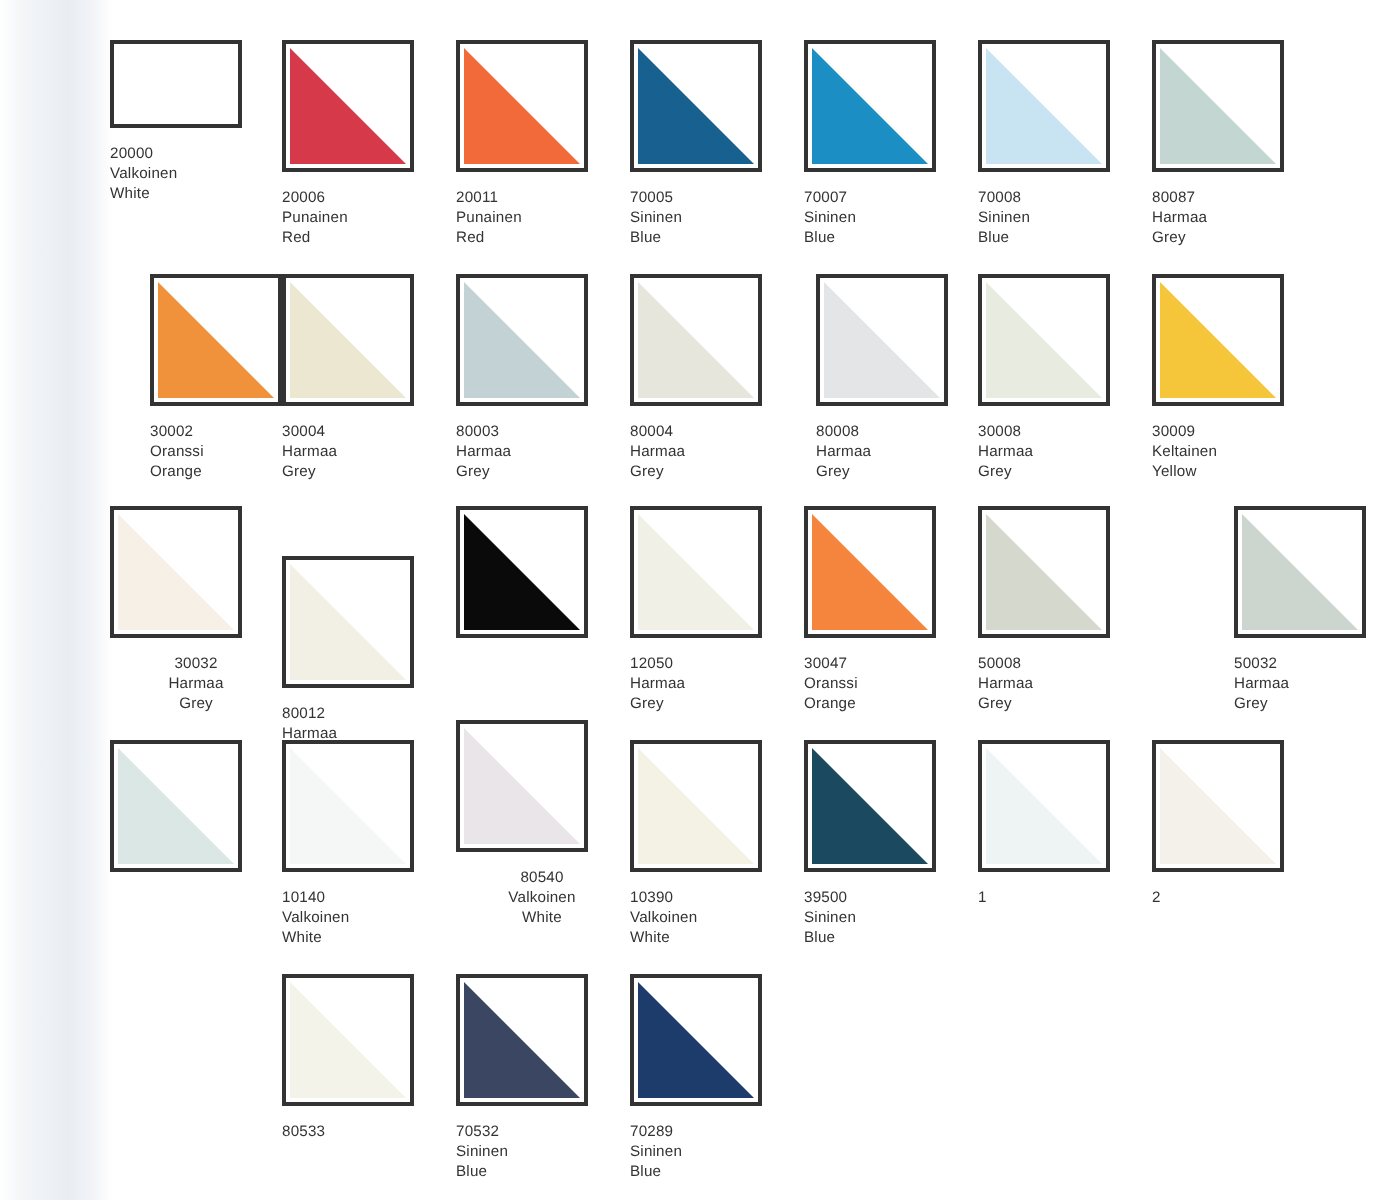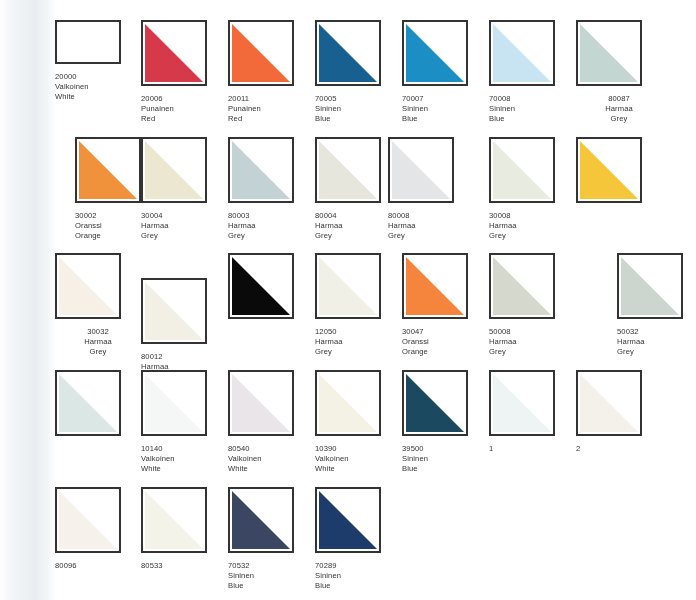--- a/index.html
+++ b/index.html
@@ -115,21 +115,21 @@
         <div class="tri" style="background: rgb(27, 143, 196); clip-path: polygon(0px 0px, 0px 100%, 100% 100%);"></div>
       </div>
       <div class="caption"><span class="cap-line">70007</span><span class="cap-line">Sininen</span><span class="cap-line">Blue</span></div>
     </div>
     <div class="swatch-cell" style="left: 489px; top: 20px;">
       <div class="chip">
         <div class="tri" style="background: rgb(200, 228, 242); clip-path: polygon(0px 0px, 0px 100%, 100% 100%);"></div>
       </div>
       <div class="caption"><span class="cap-line">70008</span><span class="cap-line">Sininen</span><span class="cap-line">Blue</span></div>
     </div>
-    <div class="swatch-cell" style="left: 576px; top: 20px; text-align: center;">
+    <div class="swatch-cell" style="left: 576px; top: 20px;">
       <div class="chip">
         <div class="tri" style="background: rgb(195, 214, 210); clip-path: polygon(0px 0px, 0px 100%, 100% 100%);"></div>
       </div>
       <div class="caption"><span class="cap-line">80087</span><span class="cap-line">Harmaa</span><span class="cap-line">Grey</span></div>
     </div>
     <div class="swatch-cell" style="left: 55px; top: 137px; margin-left: 20px;">
       <div class="chip">
         <div class="tri" style="background: rgb(240, 145, 59); clip-path: polygon(0px 0px, 0px 100%, 100% 100%);"></div>
       </div>
       <div class="caption"><span class="cap-line">30002</span><span class="cap-line">Oranssi</span><span class="cap-line">Orange</span></div>
@@ -145,36 +145,37 @@
         <div class="tri" style="background: rgb(195, 210, 213); clip-path: polygon(0px 0px, 0px 100%, 100% 100%);"></div>
       </div>
       <div class="caption"><span class="cap-line">80003</span><span class="cap-line">Harmaa</span><span class="cap-line">Grey</span></div>
     </div>
     <div class="swatch-cell" style="left: 315px; top: 137px;">
       <div class="chip">
         <div class="tri" style="background: rgb(230, 230, 220); clip-path: polygon(0px 0px, 0px 100%, 100% 100%);"></div>
       </div>
       <div class="caption"><span class="cap-line">80004</span><span class="cap-line">Harmaa</span><span class="cap-line">Grey</span></div>
     </div>
-    <div class="swatch-cell" style="left: 388px; top: 137px;">
+    <div class="swatch-cell" style="left: 408px; top: 137px;">
       <div class="chip">
         <div class="tri" style="background: rgb(228, 229, 230); clip-path: polygon(0px 0px, 0px 100%, 100% 100%);"></div>
       </div>
       <div class="caption"><span class="cap-line">80008</span><span class="cap-line">Harmaa</span><span class="cap-line">Grey</span></div>
     </div>
     <div class="swatch-cell" style="left: 489px; top: 137px;">
       <div class="chip">
         <div class="tri" style="background: rgb(232, 236, 224); clip-path: polygon(0px 0px, 0px 100%, 100% 100%);"></div>
       </div>
       <div class="caption"><span class="cap-line">30008</span><span class="cap-line">Harmaa</span><span class="cap-line">Grey</span></div>
     </div>
     <div class="swatch-cell" style="left: 576px; top: 137px;">
       <div class="chip">
         <div class="tri" style="background: rgb(245, 198, 58); clip-path: polygon(0px 0px, 0px 100%, 100% 100%);"></div>
       </div>
+      <div class="caption"><span class="cap-line">30009</span><span class="cap-line">Keltainen</span><span class="cap-line">Yellow</span></div>
     </div>
     <div class="swatch-cell" style="left: 55px; top: 253px; text-align: center;">
       <div class="chip">
         <div class="tri" style="background: rgb(246, 240, 230); clip-path: polygon(0px 0px, 0px 100%, 100% 100%);"></div>
       </div>
       <div class="caption"><span class="cap-line">30032</span><span class="cap-line">Harmaa</span><span class="cap-line">Grey</span></div>
     </div>
     <div class="swatch-cell" style="left: 141px; top: 253px; margin-top: 25px;">
       <div class="chip">
         <div class="tri" style="background: rgb(242, 240, 228); clip-path: polygon(0px 0px, 0px 100%, 100% 100%);"></div>
@@ -214,21 +215,21 @@
       <div class="chip">
         <div class="tri" style="background: rgb(219, 231, 228); clip-path: polygon(0px 0px, 0px 100%, 100% 100%);"></div>
       </div>
     </div>
     <div class="swatch-cell" style="left: 141px; top: 370px;">
       <div class="chip">
         <div class="tri" style="background: rgb(244, 247, 246); clip-path: polygon(0px 0px, 0px 100%, 100% 100%);"></div>
       </div>
       <div class="caption"><span class="cap-line">10140</span><span class="cap-line">Valkoinen</span><span class="cap-line">White</span></div>
     </div>
-    <div class="swatch-cell" style="left: 228px; top: 370px;">
+    <div class="swatch-cell" style="left: 228px; top: 360px; text-align: center;">
       <div class="chip">
         <div class="tri" style="background: rgb(234, 229, 232); clip-path: polygon(0px 0px, 0px 100%, 100% 100%);"></div>
       </div>
       <div class="caption"><span class="cap-line">80540</span><span class="cap-line">Valkoinen</span><span class="cap-line">White</span></div>
     </div>
     <div class="swatch-cell" style="left: 315px; top: 370px;">
       <div class="chip">
         <div class="tri" style="background: rgb(244, 242, 228); clip-path: polygon(0px 0px, 0px 100%, 100% 100%);"></div>
       </div>
       <div class="caption"><span class="cap-line">10390</span><span class="cap-line">Valkoinen</span><span class="cap-line">White</span></div>
@@ -244,26 +245,20 @@
         <div class="tri" style="background: rgb(238, 244, 243); clip-path: polygon(0px 0px, 0px 100%, 100% 100%);"></div>
       </div>
       <div class="caption"><span class="cap-line">1</span></div>
     </div>
     <div class="swatch-cell" style="left: 576px; top: 370px;">
       <div class="chip">
         <div class="tri" style="background: rgb(244, 241, 234); clip-path: polygon(0px 0px, 0px 100%, 100% 100%);"></div>
       </div>
       <div class="caption"><span class="cap-line">2</span></div>
     </div>
-    <div class="swatch-cell" style="left: 55px; top: 487px;">
-      <div class="chip">
-        <div class="tri" style="background: rgb(246, 241, 234); clip-path: polygon(0px 0px, 0px 100%, 100% 100%);"></div>
-      </div>
-      <div class="caption"><span class="cap-line">80096</span></div>
-    </div>
     <div class="swatch-cell" style="left: 141px; top: 487px;">
       <div class="chip">
         <div class="tri" style="background: rgb(244, 243, 234); clip-path: polygon(0px 0px, 0px 100%, 100% 100%);"></div>
       </div>
       <div class="caption"><span class="cap-line">80533</span></div>
     </div>
     <div class="swatch-cell" style="left: 228px; top: 487px;">
       <div class="chip">
         <div class="tri" style="background: rgb(59, 70, 99); clip-path: polygon(0px 0px, 0px 100%, 100% 100%);"></div>
       </div>

